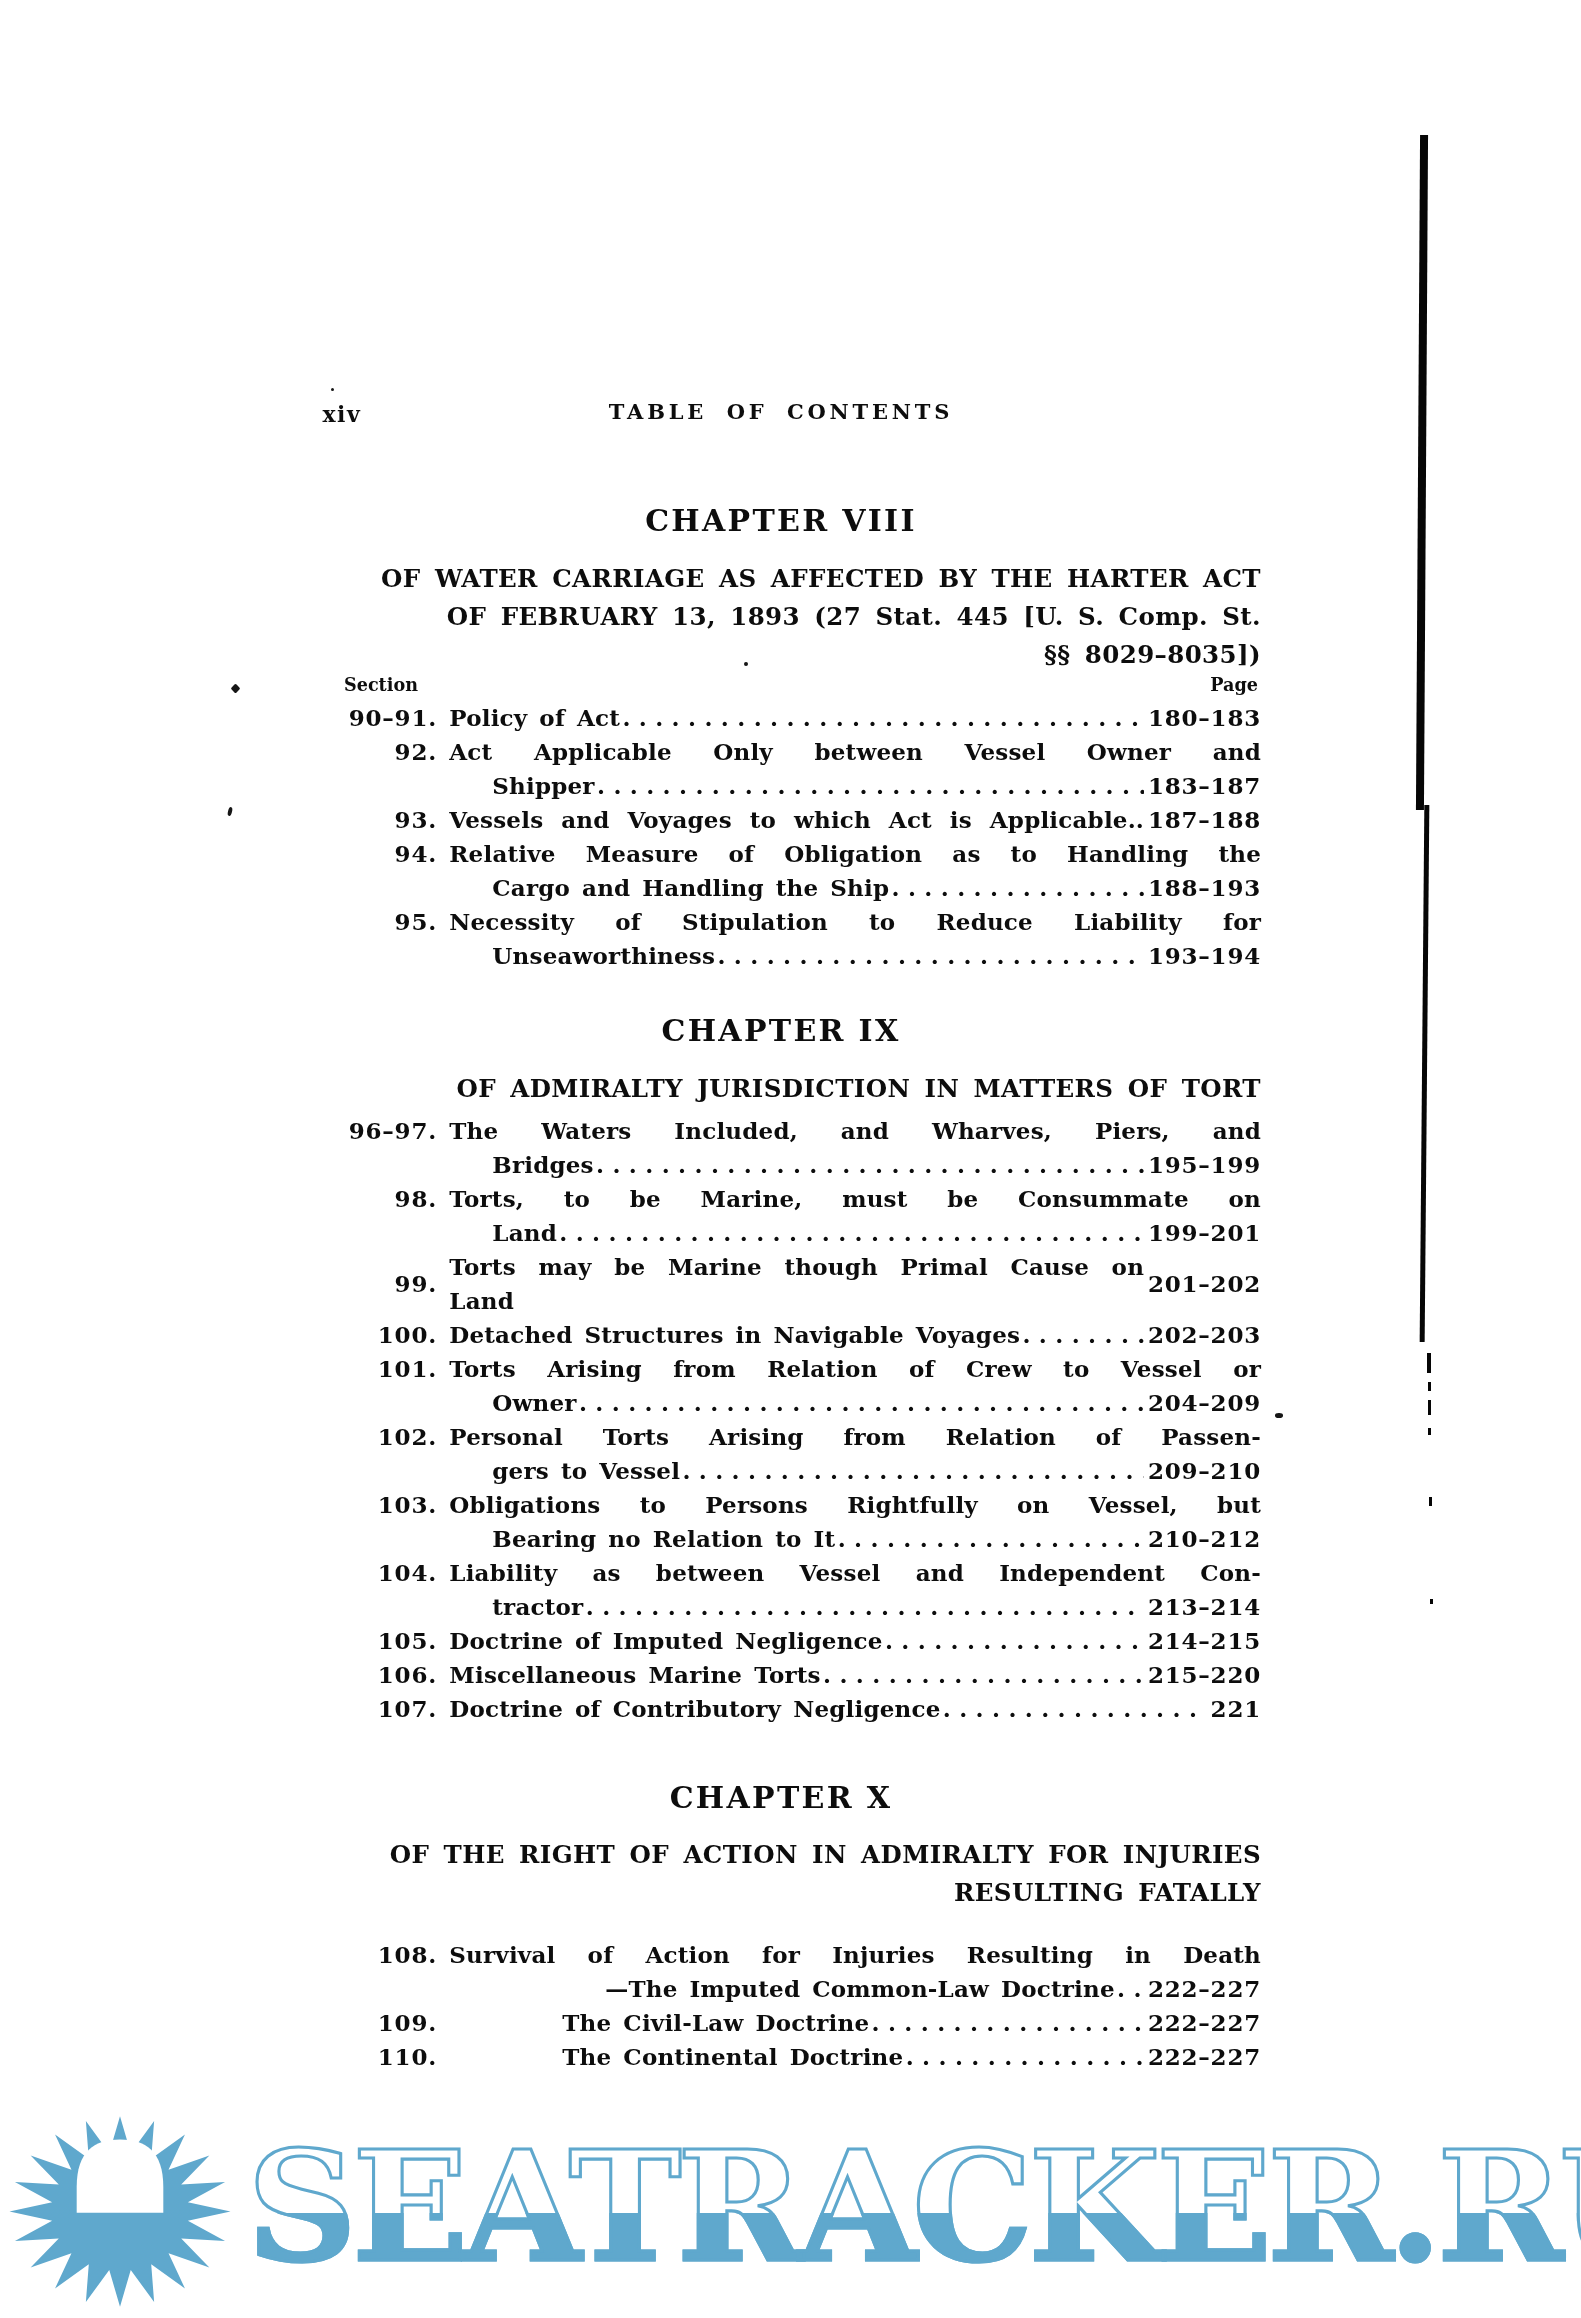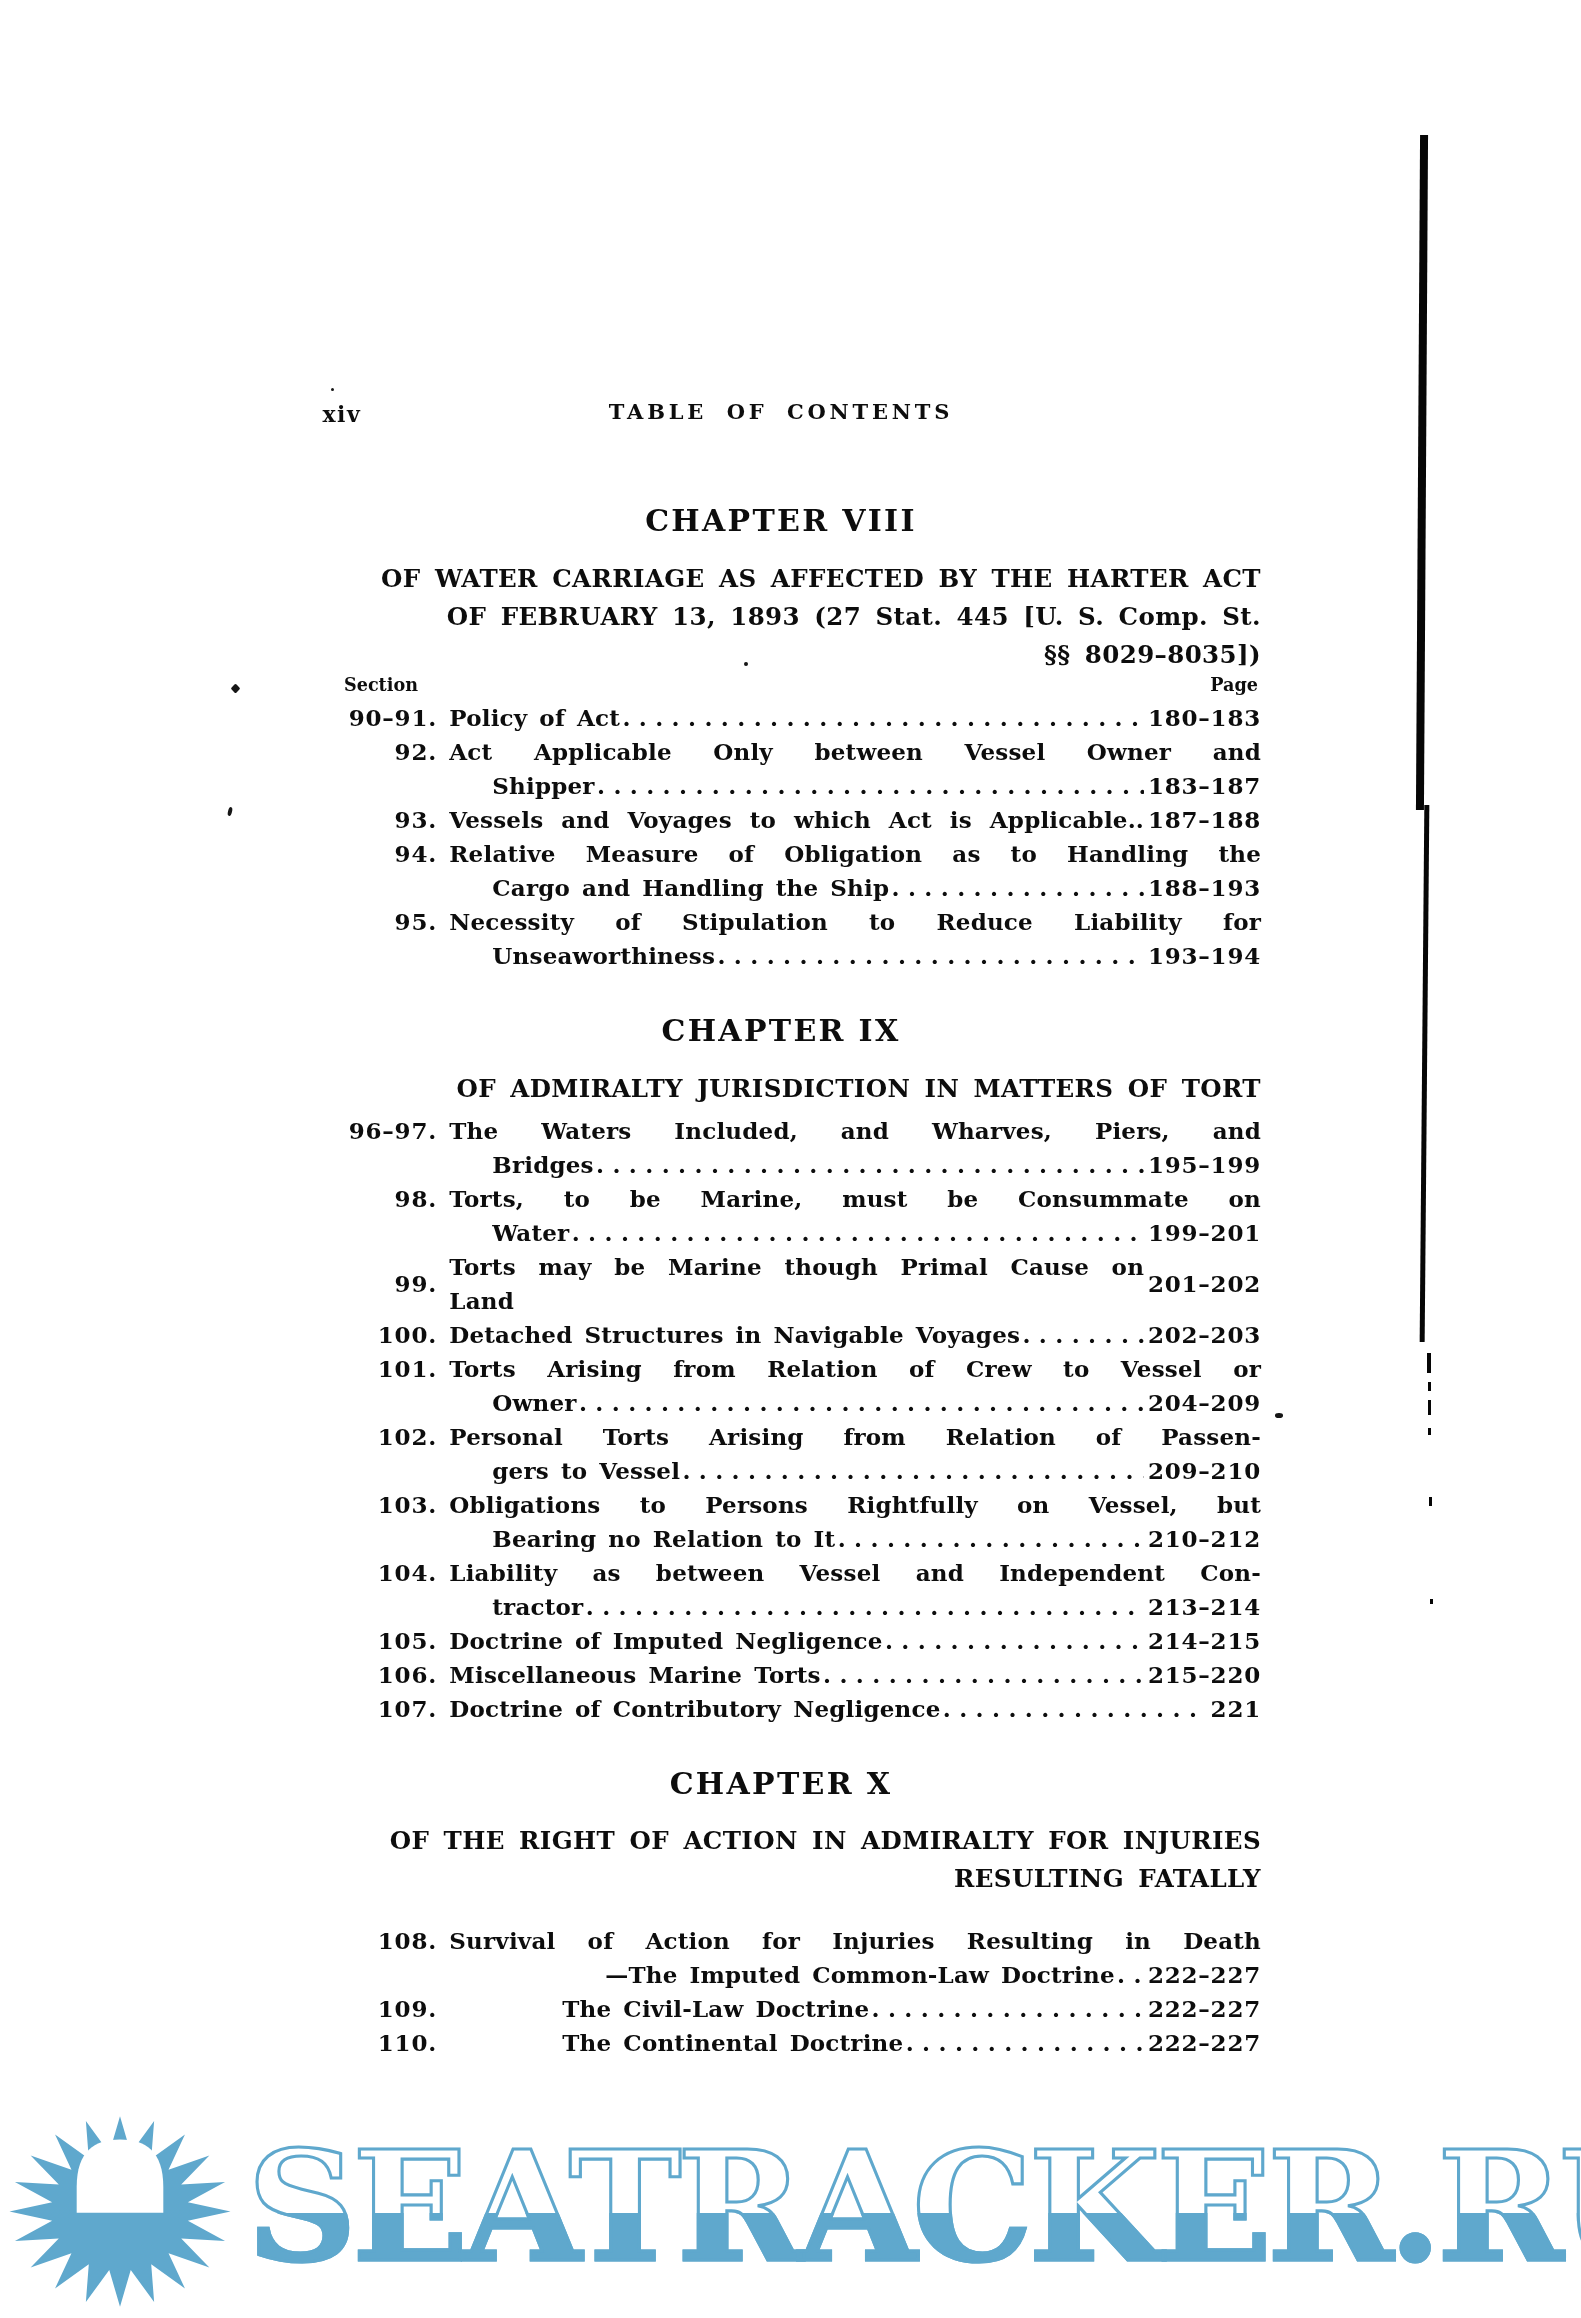--- a/index.html
+++ b/index.html
@@ -12,21 +12,21 @@
 
   
   .running-head{position:relative;height:32px;}
   .folio{position:absolute;left:21.5px;top:1.5px;font-size:22px;font-weight:bold;letter-spacing:1.5px;}
   .rh-title{text-align:center;font-size:21px;font-weight:bold;letter-spacing:3.8px;word-spacing:8.4px;}
 
   
   .chapter{position:relative;}
   .ch-0{margin-top:72px;}
   .ch-1{margin-top:40px;}
-  .ch-2{margin-top:40px;}
+  .ch-2{margin-top:54px;}
   .ch-title{text-align:center;font-size:30px;font-weight:bold;letter-spacing:2.3px;}
   .ch-headings{margin-top:21.5px;}
   .ch-heading-line{text-align:right;font-size:24.5px;font-weight:bold;line-height:38px;letter-spacing:0.4px;word-spacing:5.4px;}
   .col-labels{display:flex;justify-content:space-between;font-size:17.6px;font-weight:bold;margin-top:1.5px;padding:0 3.1px 0 43px;line-height:20px;gap:48px;}
   .entries{margin-top:6.1px;font-size:23px;font-weight:bold;}
   .ch-2 .entries{margin-top:26px;}
   .line{display:flex;align-items:center;line-height:34px;}
   .num{flex:none;width:136px;text-align:right;padding-right:12.3px;letter-spacing:0.8px;}
   .ltext{white-space:nowrap;letter-spacing:0.2px;word-spacing:3.8px;}
   .ltext.fill{flex:1;white-space:normal;text-align:justify;text-align-last:justify;}
@@ -133,21 +133,21 @@
             <span class="ltext ind-1">Bridges</span>
             <span class="dots"></span>
             <span class="pages">195–199</span>
           </div>
           <div class="line">
             <span class="num">98.</span>
             <span class="ltext fill">Torts, to be Marine, must be Consummate on</span>
           </div>
           <div class="line">
             <span class="num"></span>
-            <span class="ltext ind-1">Water</span>
+            <span class="ltext ind-1">Land</span>
             <span class="dots"></span>
             <span class="pages">199–201</span>
           </div>
           <div class="line">
             <span class="num">99.</span>
             <span class="ltext fill">Torts may be Marine though Primal Cause on Land</span>
             <span class="pages">201–202</span>
           </div>
           <div class="line">
             <span class="num">100.</span>

